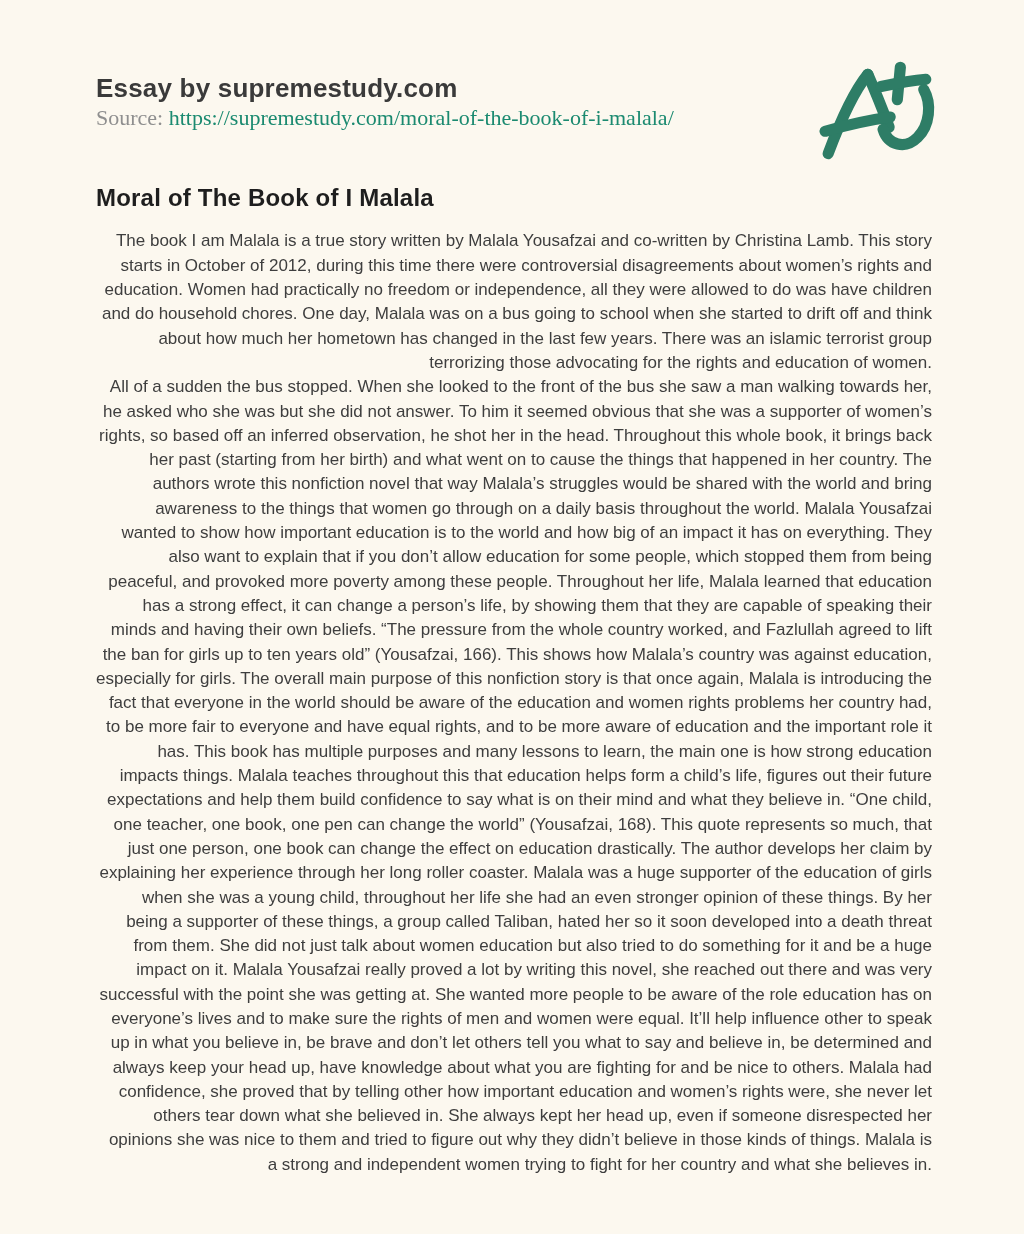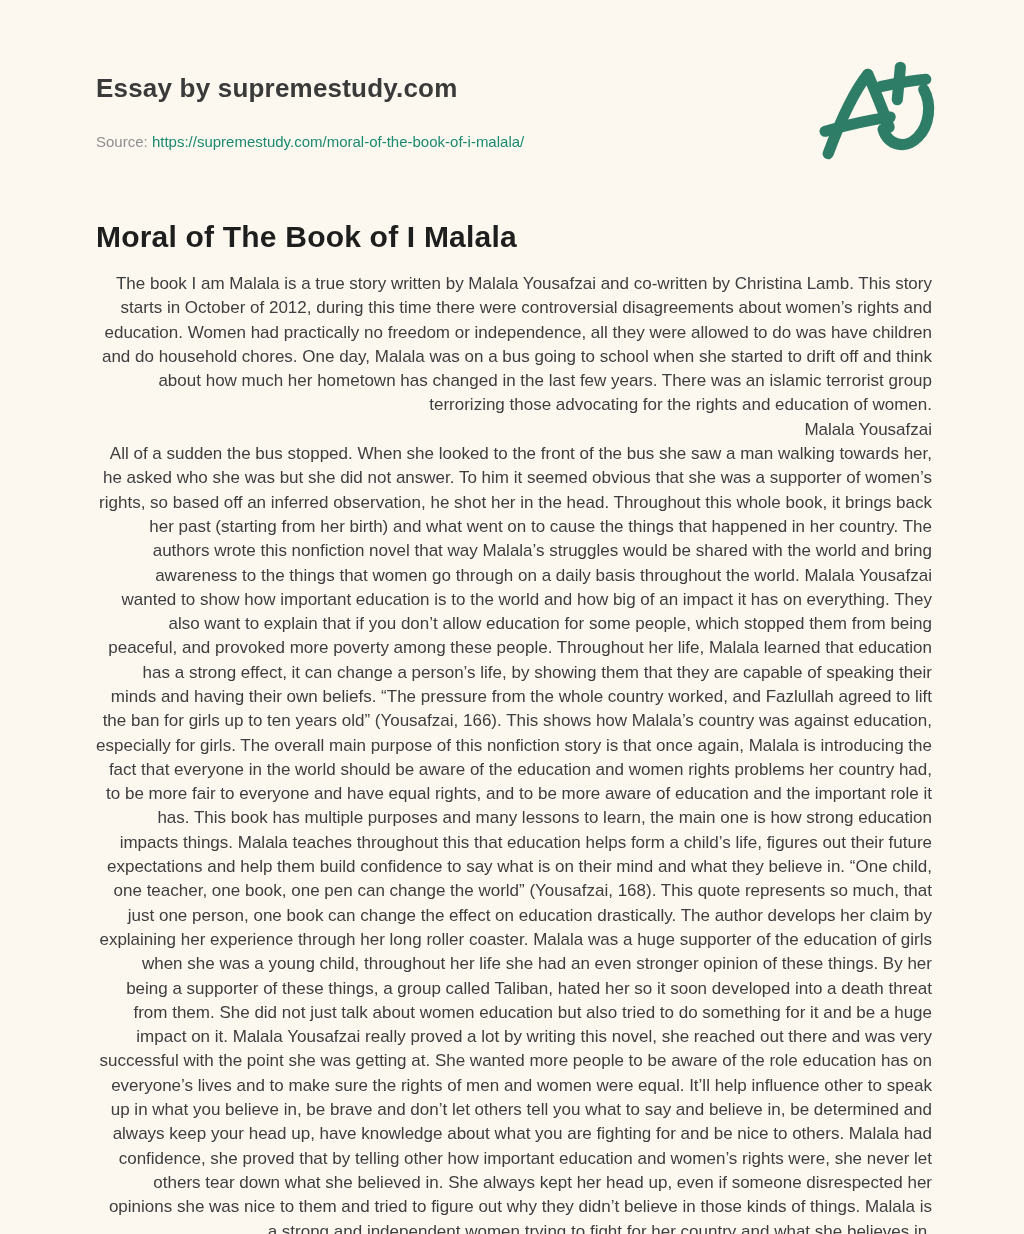--- a/index.html
+++ b/index.html
@@ -24,40 +24,41 @@
     width: 836px;
   }
   .essay-by {
     font-size: 26px;
     font-weight: 700;
     color: #3a3a3a;
     line-height: 1.2;
     letter-spacing: 0.2px;
   }
   .source-line {
-    margin-top: 29px;
-    font-size: 15px;
+    margin-top: 0;
+    font-size: 22px;
     line-height: 1.25;
     color: #8f8f8f;
+    font-family: Liberation Serif, serif;
   }
   .source-line a {
     color: #1b8a70;
     text-decoration: none;
   }
   .brand-logo {
     position: absolute;
     left: 818px;
     top: 58px;
     width: 122px;
     height: 114px;
   }
   .brand-logo svg { width: 100%; height: 100%; display: block; }
   .essay-title {
-    margin-top: 67px;
-    font-size: 30px;
+    margin-top: 52px;
+    font-size: 24px;
     font-weight: 700;
     color: #1e1e1e;
     line-height: 1.2;
     letter-spacing: 0.2px;
   }
   .essay-body {
     margin-top: 17px;
     font-size: 17px;
     line-height: 24.3px;
     color: #3e3e3e;
@@ -95,18 +96,17 @@
 
     <div class="source-line">
       <span>Source:</span>
       <a href="#">https://supremestudy.com/moral-of-the-book-of-i-malala/</a>
     </div>
 
     <div class="essay-title">Moral of The Book of I Malala</div>
 
     <div class="essay-body">
       <p class="para">The book I am Malala is a true story written by Malala Yousafzai and co-written by Christina Lamb. This story starts in October of 2012, during this time there were controversial disagreements about women’s rights and education. Women had practically no freedom or independence, all they were allowed to do was have children and do household chores. One day, Malala was on a bus going to school when she started to drift off and think about how much her hometown has changed in the last few years. There was an islamic terrorist group terrorizing those advocating for the rights and education of women.</p>
-      <p class="para">Malala Yousafzai</p>
       <p class="para">All of a sudden the bus stopped. When she looked to the front of the bus she saw a man walking towards her, he asked who she was but she did not answer. To him it seemed obvious that she was a supporter of women’s rights, so based off an inferred observation, he shot her in the head. Throughout this whole book, it brings back her past (starting from her birth) and what went on to cause the things that happened in her country. The authors wrote this nonfiction novel that way Malala’s struggles would be shared with the world and bring awareness to the things that women go through on a daily basis throughout the world. Malala Yousafzai wanted to show how important education is to the world and how big of an impact it has on everything. They also want to explain that if you don’t allow education for some people, which stopped them from being peaceful, and provoked more poverty among these people. Throughout her life, Malala learned that education has a strong effect, it can change a person’s life, by showing them that they are capable of speaking their minds and having their own beliefs. “The pressure from the whole country worked, and Fazlullah agreed to lift the ban for girls up to ten years old” (Yousafzai, 166). This shows how Malala’s country was against education, especially for girls. The overall main purpose of this nonfiction story is that once again, Malala is introducing the fact that everyone in the world should be aware of the education and women rights problems her country had, to be more fair to everyone and have equal rights, and to be more aware of education and the important role it has. This book has multiple purposes and many lessons to learn, the main one is how strong education impacts things. Malala teaches throughout this that education helps form a child’s life, figures out their future expectations and help them build confidence to say what is on their mind and what they believe in. “One child, one teacher, one book, one pen can change the world” (Yousafzai, 168). This quote represents so much, that just one person, one book can change the effect on education drastically. The author develops her claim by explaining her experience through her long roller coaster. Malala was a huge supporter of the education of girls when she was a young child, throughout her life she had an even stronger opinion of these things. By her being a supporter of these things, a group called Taliban, hated her so it soon developed into a death threat from them. She did not just talk about women education but also tried to do something for it and be a huge impact on it. Malala Yousafzai really proved a lot by writing this novel, she reached out there and was very successful with the point she was getting at. She wanted more people to be aware of the role education has on everyone’s lives and to make sure the rights of men and women were equal. It’ll help influence other to speak up in what you believe in, be brave and don’t let others tell you what to say and believe in, be determined and always keep your head up, have knowledge about what you are fighting for and be nice to others. Malala had confidence, she proved that by telling other how important education and women’s rights were, she never let others tear down what she believed in. She always kept her head up, even if someone disrespected her opinions she was nice to them and tried to figure out why they didn’t believe in those kinds of things. Malala is a strong and independent women trying to fight for her country and what she believes in.</p>
     </div>
   </div>
 
 </div>
 
 </body></html>

